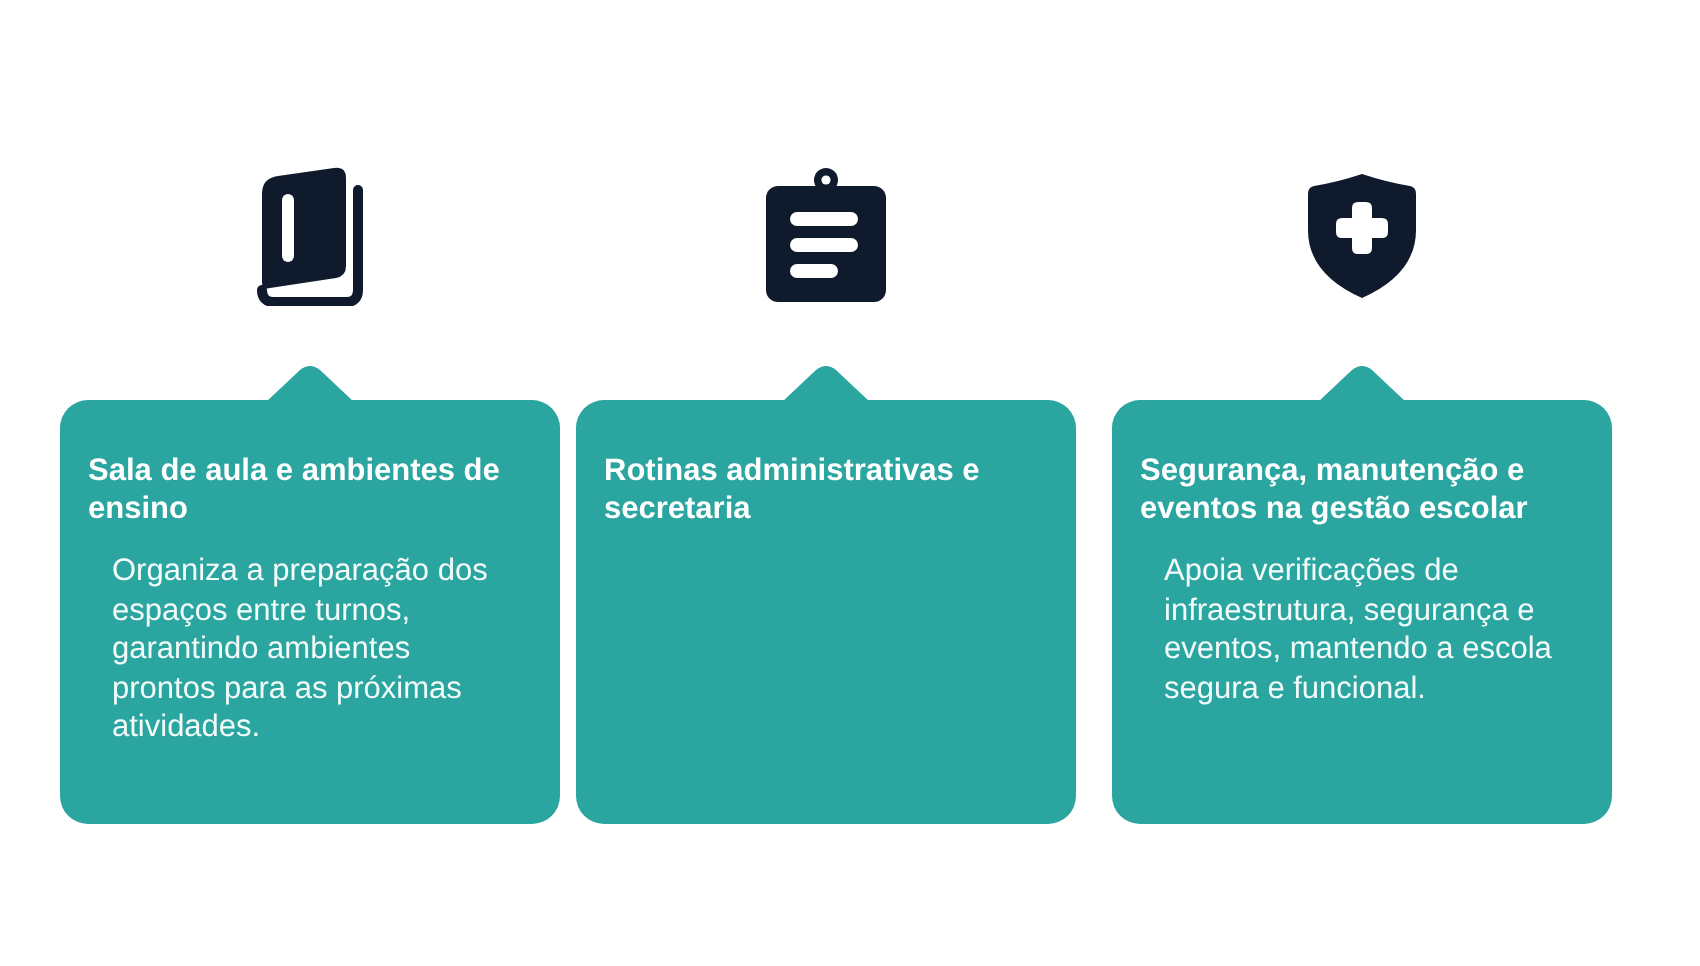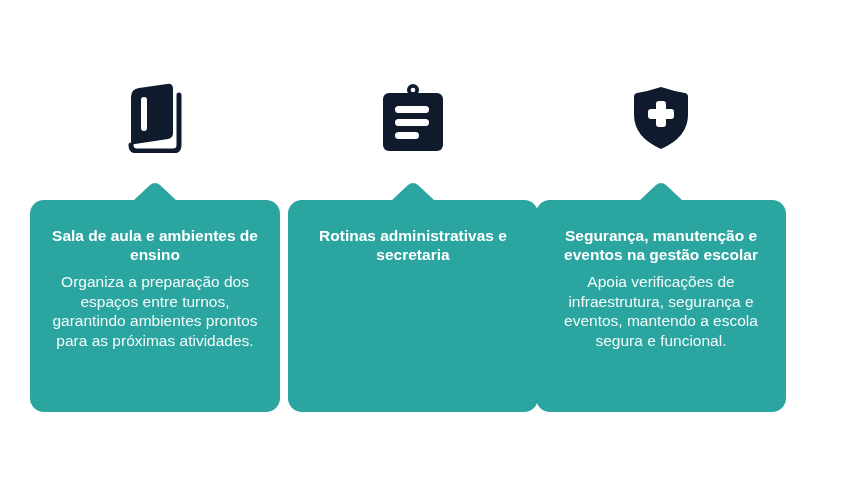--- a/index.html
+++ b/index.html
@@ -10,32 +10,32 @@
     .col { position: absolute; top: 0; width: 250px; height: 483px; }
     .icon-wrap {
       position: absolute; left: 0; width: 250px; top: 80px; height: 76px;
       display: flex; align-items: center; justify-content: center;
     }
     .icon-wrap svg { display: block; }
     .card {
       position: absolute; left: 0; top: 200px; width: 250px; height: 212px;
       background: #2aa5a0; border-radius: 14px;
       box-sizing: border-box; padding: 26px 14px 0 14px;
-      color: #ffffff; text-align: center;
+      color: #ffffff; 
     }
     .tip {
       position: absolute; left: 50%; top: -17px; margin-left: -22px;
       width: 44px; height: 18px; overflow: hidden;
     }
     .tip svg { display: block; }
     .card-title {
       font-weight: bold; font-size: 15.5px; line-height: 19px; margin: 0 0 8px 0;
     }
     .card-body {
-      font-size: 15.5px; line-height: 19.5px; margin: 0; color: #f3fbfa;
+      font-size: 15.5px; line-height: 19.5px; margin: 12px; color: #f3fbfa;
     }
   </style>
 </head>
 <body>
 
 <div class="col" style="left:30px;">
   <div class="icon-wrap">
     <svg width="56" height="70" viewBox="0 0 56 70">
 
       <path d="M4 14 Q4 6 12 5 L40 1 Q46 0 46 6 L46 50 Q46 55 41 56 L8 61 Q4 62 4 58 Z" fill="#0f1b2d"></path>
@@ -73,21 +73,21 @@
   <div class="card">
     <div class="tip">
       <svg width="44" height="18" viewBox="0 0 44 18">
           <path d="M0 18 L17 2 Q22 -2 27 2 L44 18 Z" fill="#2aa5a0"></path>
         </svg>
     </div>
     <p class="card-title">Rotinas administrativas e secretaria</p>
   </div>
 </div>
 
-<div class="col" style="left:536px;">
+<div class="col" style="left:556px;">
   <div class="icon-wrap">
     <svg width="56" height="66" viewBox="0 0 56 66">
       <path d="M28 2 Q40 6 52 8 Q55 8.5 55 12 L55 30 Q55 52 28 64 Q1 52 1 30 L1 12 Q1 8.5 4 8 Q16 6 28 2 Z" fill="#0f1b2d"></path>
 
       <path d="M23 19 Q23 16 26 16 L30 16 Q33 16 33 19 L33 24 L38 24 Q41 24 41 27 L41 31 Q41 34 38 34 L33 34 L33 39 Q33 42 30 42 L26 42 Q23 42 23 39 L23 34 L18 34 Q15 34 15 31 L15 27 Q15 24 18 24 L23 24 Z" fill="#ffffff"></path>
     </svg>
   </div>
   <div class="card">
     <div class="tip">
       <svg width="44" height="18" viewBox="0 0 44 18">

